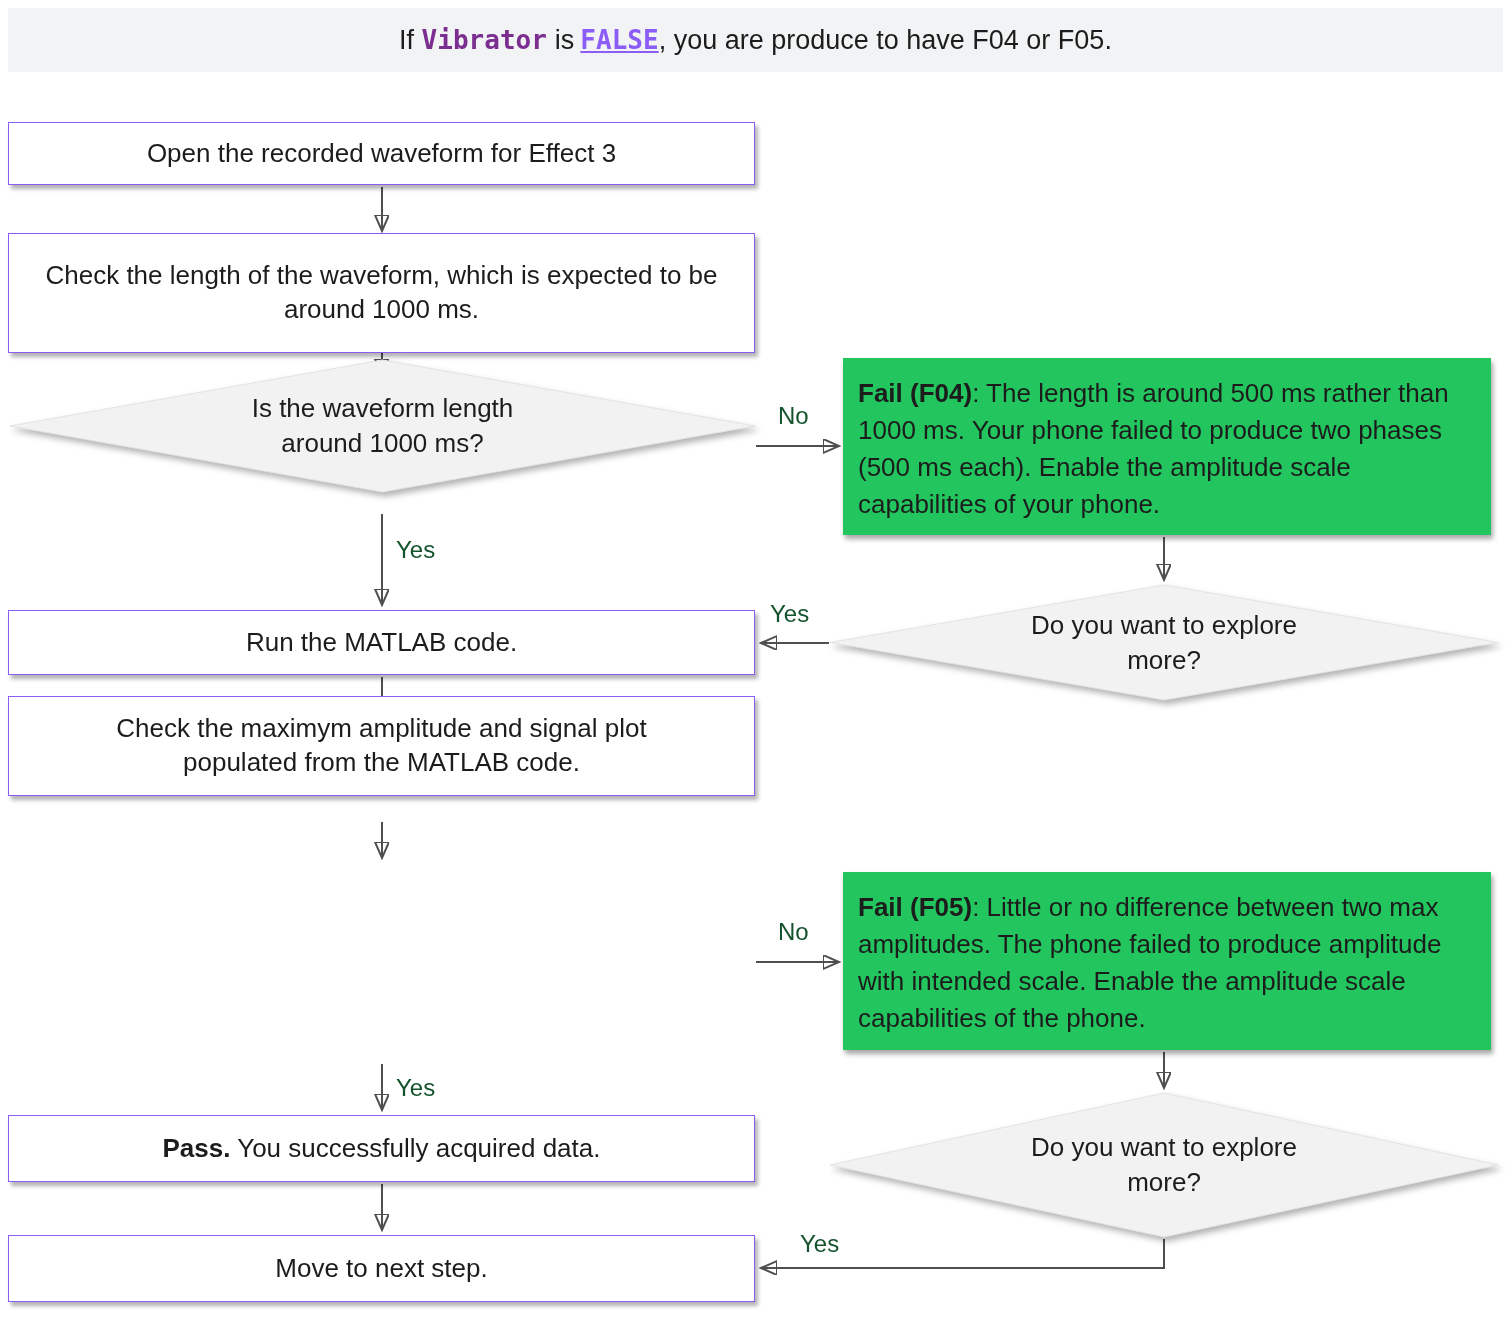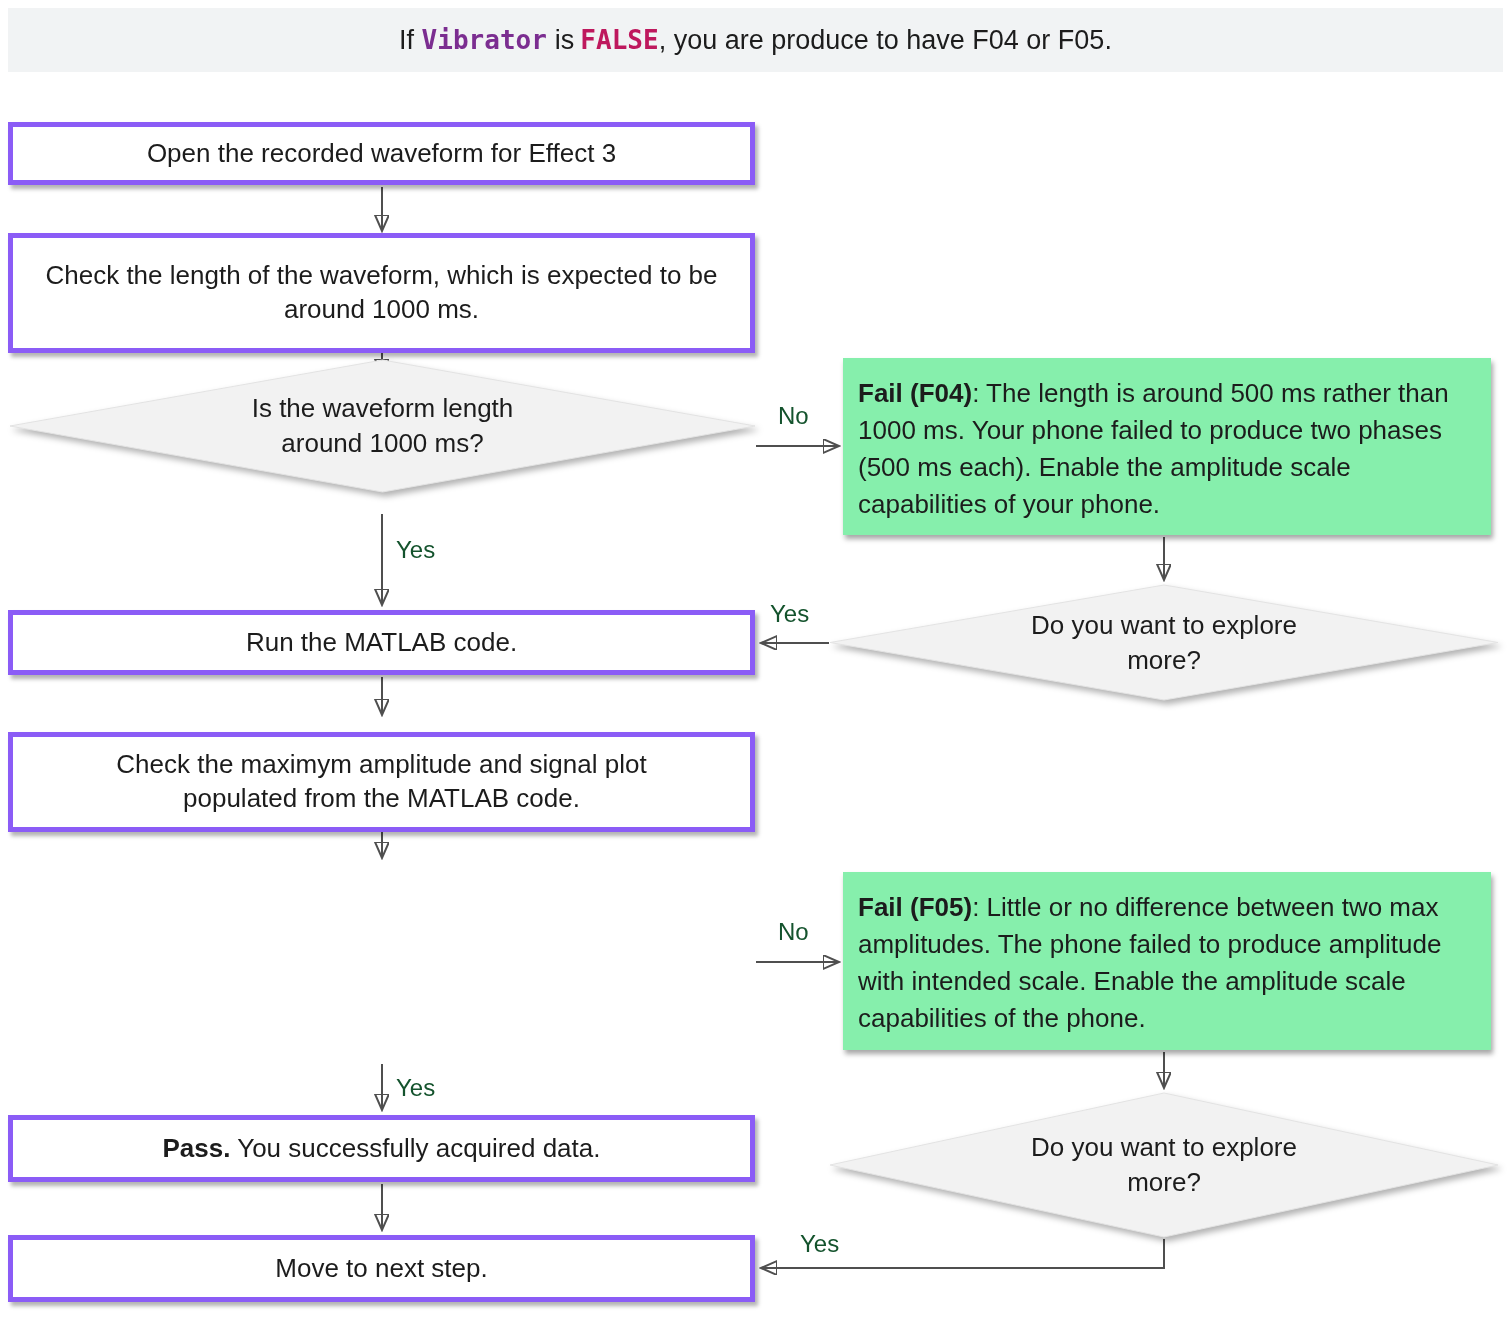--- a/index.html
+++ b/index.html
@@ -28,58 +28,58 @@
     justify-content: center;
     font-size: 27px;
     white-space: pre;
   }
   .mono {
     font-family: "DejaVu Sans Mono", "Liberation Mono", monospace;
     font-size: 26px;
   }
   .mono-obj   { color: #7b2d90; font-weight: 700; }
   .mono-meth  { color: #6b6b6b; }
-  .mono-false { color: #be185d; font-weight: 700; margin-left: 6px; }
+  .mono-false { color: #8b5cf6; font-weight: 700; margin-left: 6px; text-decoration: underline; }
   .banner .is-word { margin-left: 8px; }
 
   
   .pbox {
     position: absolute;
     left: 8px;
     width: 747px;
     background: #ffffff;
-    border: 5px solid #8b5cf6;
+    border: 1px solid #8b5cf6;
     box-shadow: 3px 4px 4px rgba(0,0,0,0.30);
     display: flex;
     align-items: center;
     justify-content: center;
     text-align: center;
     font-size: 26px;
     line-height: 1.3;
     box-sizing: border-box;
     z-index: 2;
   }
   .pbox .inner { display: inline-block; }
   .b { font-weight: 700; }
 
   #box-open    { top: 122px; height: 63px; }
   #box-length  { top: 233px; height: 120px; }
   #box-length .inner { max-width: 690px; }
   #box-matlab  { top: 610px; height: 65px; }
-  #box-check   { top: 732px; height: 100px; }
+  #box-check   { top: 696px; height: 100px; }
   #box-check .inner { max-width: 600px; }
   #box-pass    { top: 1115px; height: 67px; }
   #box-next    { top: 1235px; height: 67px; }
 
   
   .fbox {
     position: absolute;
     left: 843px;
     width: 648px;
-    background: #86efac;
+    background: #22c55e;
     box-shadow: 2px 4px 5px rgba(0,0,0,0.35);
     box-sizing: border-box;
     padding: 17px 15px;
     font-size: 26px;
     line-height: 37px;
     text-align: left;
     z-index: 2;
   }
   .fbox .inner { display: inline-block; max-width: 592px; }
   #box-f04 { top: 358px; height: 177px; }

